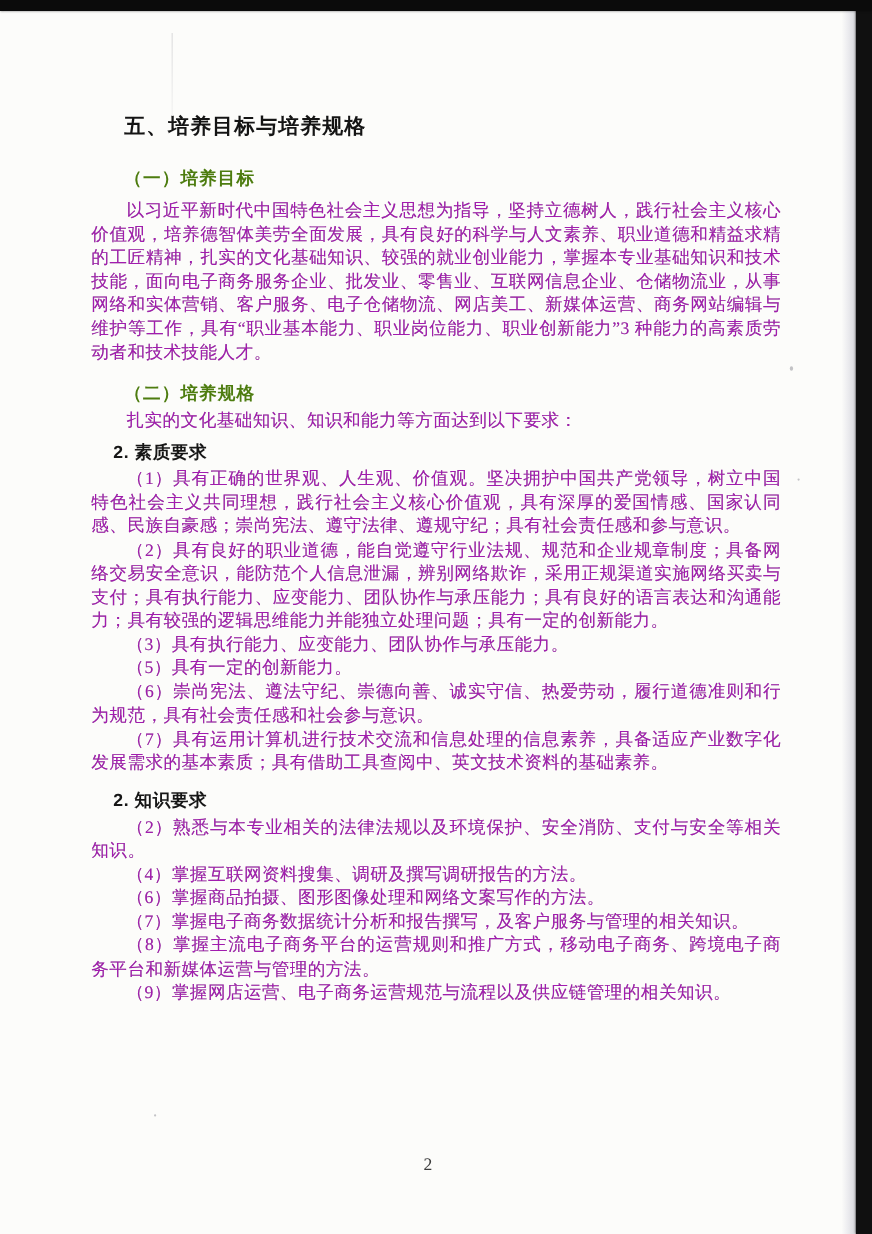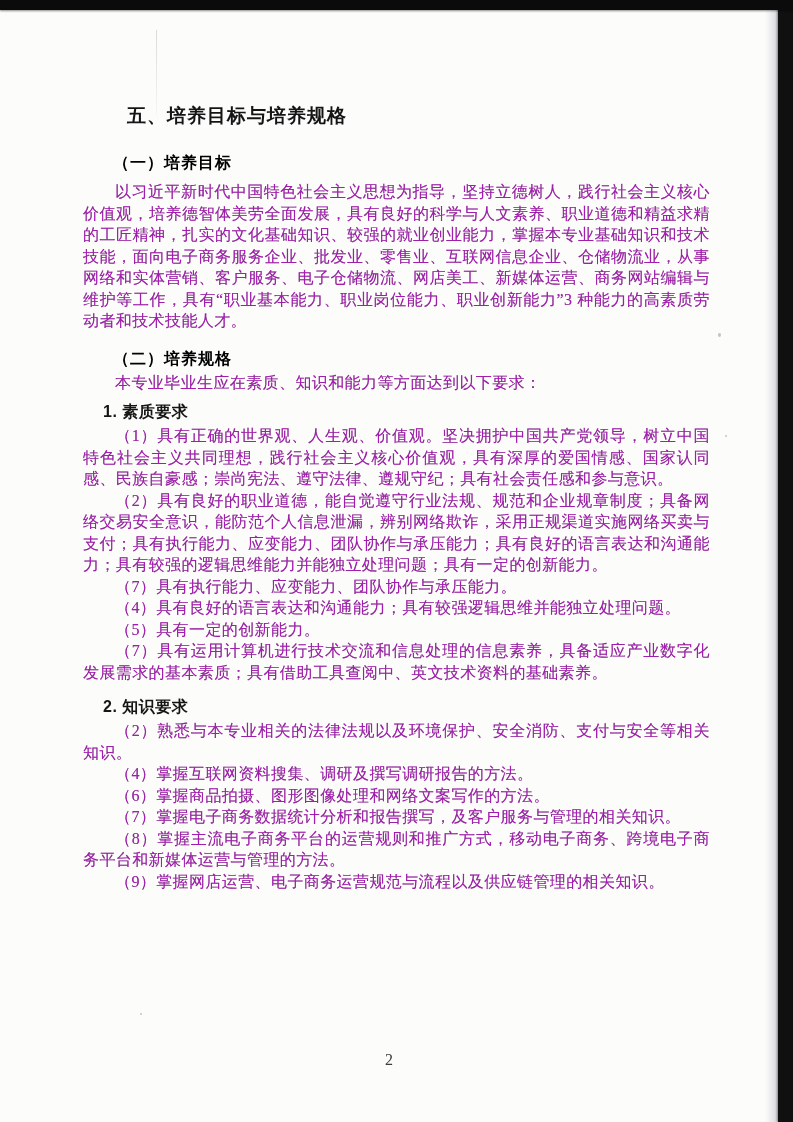--- a/index.html
+++ b/index.html
@@ -43,28 +43,28 @@
     left: 83px;
     top: 103px;
     width: 627px;
   }
   h1.doc-title {
     font-family: "Liberation Sans", "DejaVu Sans", sans-serif;
     font-weight: 700;
     font-size: 19px;
     line-height: 26px;
     color: #141414;
-    margin: 0 0 0 44px;
+    margin: 0 0 0 30px;
     letter-spacing: 1px;
   }
   h2.sub-heading {
     font-size: 16px;
     font-weight: 700;
     line-height: 22px;
-    color: #000000;
+    color: #4d7c0f;
     margin: 23px 0 0 30px;
     letter-spacing: 1px;
   }
   h2.sub-heading.spec { margin-top: 16px; }
   h3.num-heading {
     font-family: "Liberation Sans", "DejaVu Sans", sans-serif;
     font-weight: 700;
     font-size: 16px;
     line-height: 23px;
     color: #161616;
@@ -99,28 +99,28 @@
 
 <div class="page">
 
   <div class="content">
     <h1 class="doc-title">五、培养目标与培养规格</h1>
 
     <h2 class="sub-heading">（一）培养目标</h2>
     <p class="body para1">以习近平新时代中国特色社会主义思想为指导，坚持立德树人，践行社会主义核心价值观，培养德智体美劳全面发展，具有良好的科学与人文素养、职业道德和精益求精的工匠精神，扎实的文化基础知识、较强的就业创业能力，掌握本专业基础知识和技术技能，面向电子商务服务企业、批发业、零售业、互联网信息企业、仓储物流业，从事网络和实体营销、客户服务、电子仓储物流、网店美工、新媒体运营、商务网站编辑与维护等工作，具有“职业基本能力、职业岗位能力、职业创新能力”3 种能力的高素质劳动者和技术技能人才。</p>
 
     <h2 class="sub-heading spec">（二）培养规格</h2>
-    <p class="body intro">本专业毕业生应在素质、知识和能力等方面达到以下要求：</p>
+    <p class="body intro">扎实的文化基础知识、知识和能力等方面达到以下要求：</p>
 
-    <h3 class="num-heading">1. 素质要求</h3>
+    <h3 class="num-heading">2. 素质要求</h3>
     <p class="body">（1）具有正确的世界观、人生观、价值观。坚决拥护中国共产党领导，树立中国特色社会主义共同理想，践行社会主义核心价值观，具有深厚的爱国情感、国家认同感、民族自豪感；崇尚宪法、遵守法律、遵规守纪；具有社会责任感和参与意识。</p>
     <p class="body">（2）具有良好的职业道德，能自觉遵守行业法规、规范和企业规章制度；具备网络交易安全意识，能防范个人信息泄漏，辨别网络欺诈，采用正规渠道实施网络买卖与支付；具有执行能力、应变能力、团队协作与承压能力；具有良好的语言表达和沟通能力；具有较强的逻辑思维能力并能独立处理问题；具有一定的创新能力。</p>
-    <p class="body">（7）具有执行能力、应变能力、团队协作与承压能力。</p>
-    <p class="body">（4）具有良好的语言表达和沟通能力；具有较强逻辑思维并能独立处理问题。</p>
+    <p class="body">（3）具有执行能力、应变能力、团队协作与承压能力。</p>
     <p class="body">（5）具有一定的创新能力。</p>
+    <p class="body">（6）崇尚宪法、遵法守纪、崇德向善、诚实守信、热爱劳动，履行道德准则和行为规范，具有社会责任感和社会参与意识。</p>
     <p class="body">（7）具有运用计算机进行技术交流和信息处理的信息素养，具备适应产业数字化发展需求的基本素质；具有借助工具查阅中、英文技术资料的基础素养。</p>
 
     <h3 class="num-heading knowledge">2. 知识要求</h3>
     <p class="body">（2）熟悉与本专业相关的法律法规以及环境保护、安全消防、支付与安全等相关知识。</p>
     <p class="body">（4）掌握互联网资料搜集、调研及撰写调研报告的方法。</p>
     <p class="body">（6）掌握商品拍摄、图形图像处理和网络文案写作的方法。</p>
     <p class="body">（7）掌握电子商务数据统计分析和报告撰写，及客户服务与管理的相关知识。</p>
     <p class="body">（8）掌握主流电子商务平台的运营规则和推广方式，移动电子商务、跨境电子商务平台和新媒体运营与管理的方法。</p>
     <p class="body">（9）掌握网店运营、电子商务运营规范与流程以及供应链管理的相关知识。</p>
   </div>

